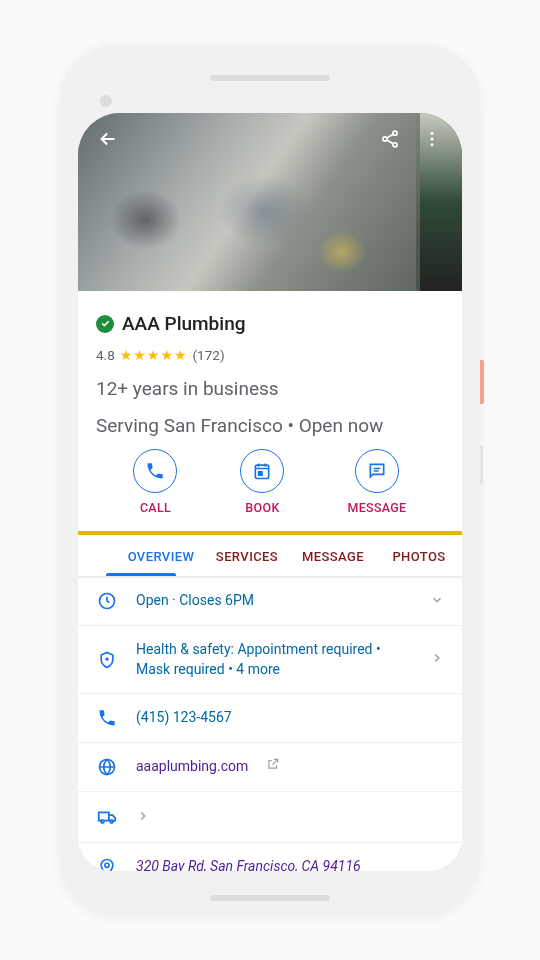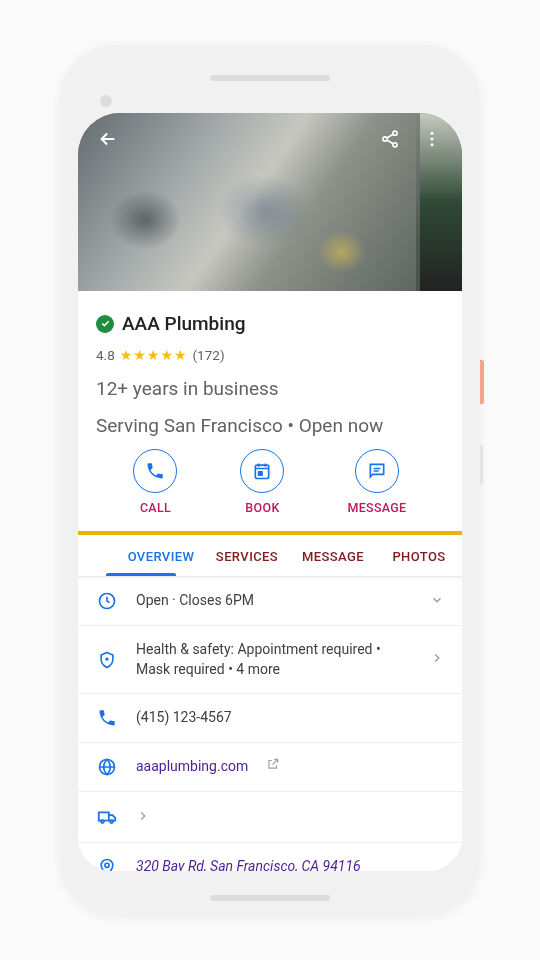--- a/index.html
+++ b/index.html
@@ -176,21 +176,21 @@
     .row {
       display: flex;
       align-items: center;
       padding: 14px 18px;
       border-bottom: 1px solid #eee;
       gap: 18px;
       font-size: 14px;
       color: #5f6368;
       cursor: pointer;
     }
-    .row .row-text { flex: 1; color: #404040; line-height: 1.4; }
+    .row .row-text { flex: 1; color: #0369a1; line-height: 1.4; }
     .row .row-text.muted { color: #4c1d95; }
     .row .row-icon { width: 22px; display: flex; justify-content: center; color: #1a73e8; }
     .row .chev { color: #9aa0a6; }
     .ext-link { margin-left: 14px; color: #9aa0a6; display: inline-flex; }
   </style>
 </head>
 <body>
 
 <div class="phone">
   <div class="camera-dot"></div>

